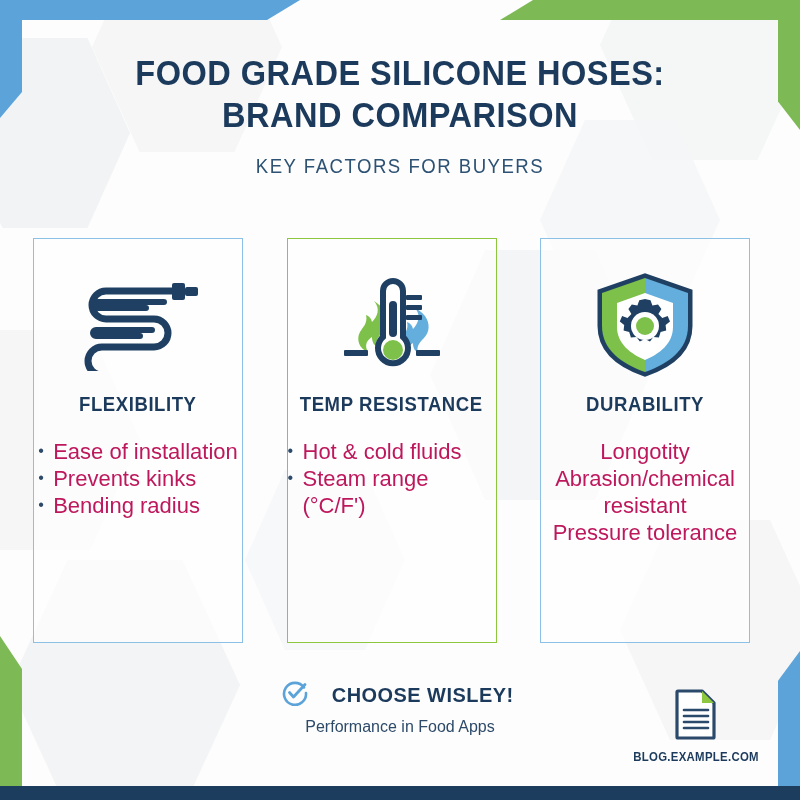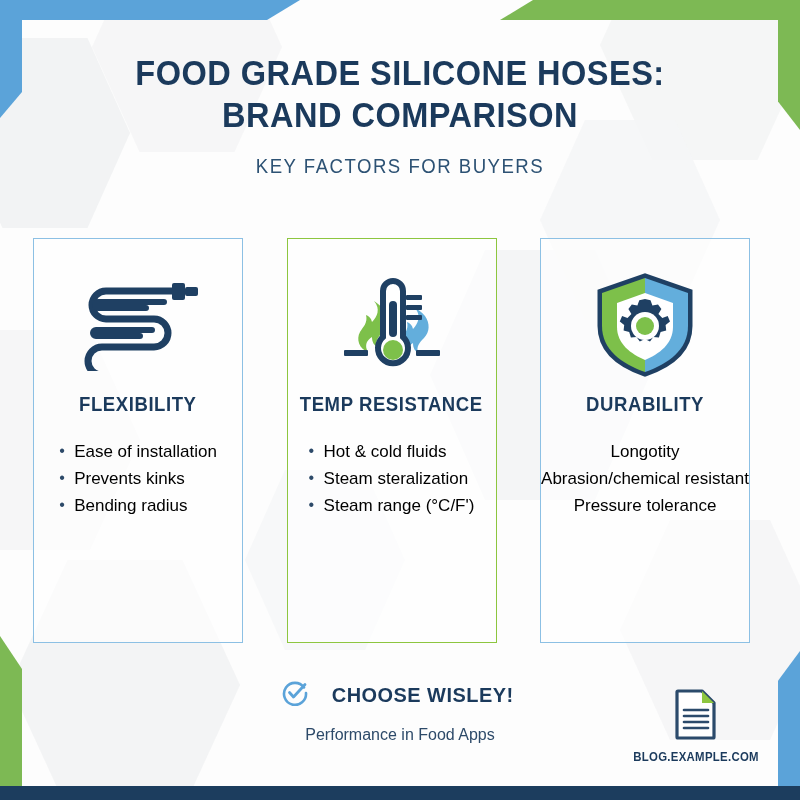--- a/index.html
+++ b/index.html
@@ -98,21 +98,21 @@
     display:flex;align-items:center;justify-content:center;
   }
   .card-title{
     font-size:19.5px;font-weight:bold;color:#1B3A5C;
     letter-spacing:.6px;margin-top:14px;
     transform:scaleX(.95);
     text-align:center;
   }
   .card-list{
     list-style:none;margin:22px 0 9px 0;padding:0;
-    font-size:17px;line-height:27px;color:#000000;
+    font-size:22px;line-height:27px;color:#be185d;
   }
   .card-list li{
     position:relative;padding-left:15px;
   }
   .card-list li:before{
     content:"\2022";
     position:absolute;left:0;top:-1px;
     color:#2D4A69;font-size:16px;
   }
   .card-list.no-bullet{text-align:center;}
@@ -125,21 +125,21 @@
     text-align:center;
   }
   .cta-row{
     display:flex;align-items:center;justify-content:center;gap:19px;
   }
   .cta-text{
     font-size:21px;font-weight:bold;color:#1B3A5C;
     letter-spacing:.5px;transform:scaleX(.95);
   }
   .cta-sub{
-    margin-top:16px;font-size:16px;color:#2D4A69;
+    margin-top:8px;font-size:16px;color:#2D4A69;
   }
   .brand{
     position:absolute;right:38px;top:688px;
     display:flex;flex-direction:column;align-items:center;
   }
   .brand-text{
     margin-top:6px;font-size:12px;font-weight:bold;
     color:#1B3A5C;letter-spacing:.3px;transform:scaleX(.95);
   }
 </style>
@@ -214,21 +214,20 @@
           <rect x="76" y="40" width="16" height="5" rx="1" fill="#1F4063"></rect>
 
           <path d="M53 16 a10 10 0 0 1 20 0 v46 a15 15 0 1 1 -20 0 z" fill="#ffffff" stroke="#1F4063" stroke-width="6"></path>
           <circle cx="63" cy="75" r="10" fill="#7DC04A"></circle>
           <rect x="59" y="26" width="8" height="36" rx="4" fill="#1F4063"></rect>
         </svg>
       </div>
       <div class="card-title">TEMP RESISTANCE</div>
       <ul class="card-list">
         <li>Hot &amp; cold fluids</li>
-        <li>Steam steralization</li>
         <li>Steam range (°C/F')</li>
       </ul>
     </div>
 
     <div class="card">
       <div class="icon-box">
         <svg width="104" height="104" viewBox="0 0 104 104" fill="none">
           <defs>
             <clipPath id="shieldClip">
               <path d="M52 5 L95 20 v33 c0 24 -20 38 -43 46 C29 91 9 77 9 53 V20 z"></path>

